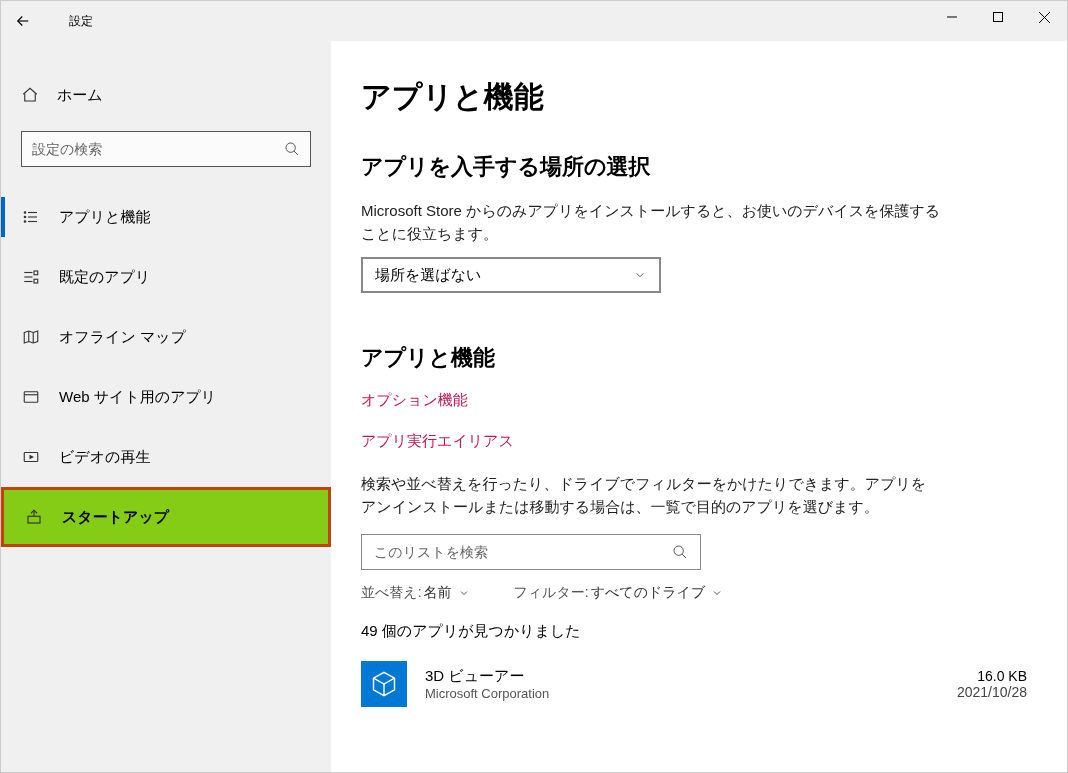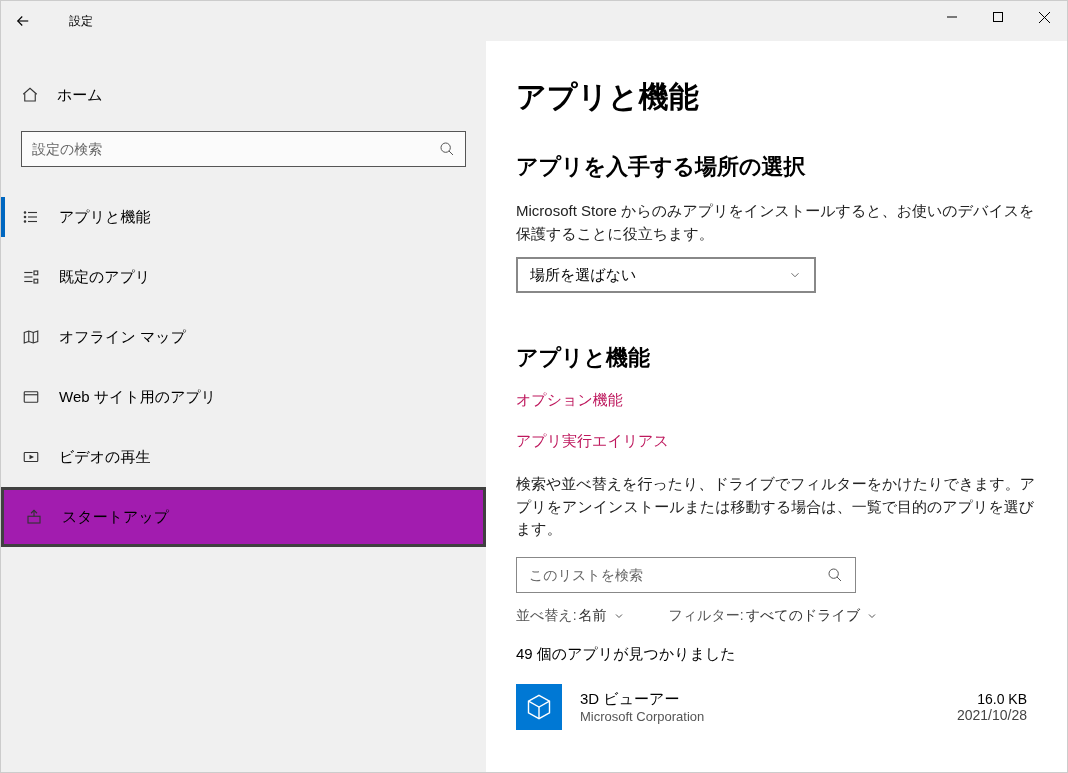--- a/index.html
+++ b/index.html
@@ -3,33 +3,33 @@
 <meta charset="utf-8">
 <style>
 * { box-sizing: border-box; margin: 0; padding: 0; font-family: "Yu Gothic UI", "Segoe UI", Meiryo, sans-serif; }
 body { width: 1068px; height: 773px; background: #fff; overflow: hidden; position: relative; border: 1px solid #ccc; }
 .titlebar { height: 40px; display: flex; align-items: center; background: #f0f0f0; position: relative; }
 .back-btn { width: 44px; height: 40px; display: flex; align-items: center; justify-content: center; cursor: pointer; }
 .title { font-size: 12px; margin-left: 24px; }
 .win-controls { position: absolute; right: 0; top: 0; display: flex; }
 .win-btn { width: 46px; height: 32px; display: flex; align-items: center; justify-content: center; cursor: pointer; }
 .container { display: flex; height: calc(100% - 40px); }
-.sidebar { width: 485px; background: #f0f0f0; padding-top: 30px; flex-shrink: 0; }
+.sidebar { width: 330px; background: #f0f0f0; padding-top: 30px; flex-shrink: 0; }
 .home-row { display: flex; align-items: center; height: 48px; padding-left: 20px; cursor: pointer; margin-bottom: 12px;}
 .home-row svg { flex-shrink: 0; }
 .home-label { margin-left: 18px; font-size: 15px; }
 .search-wrap { margin: 0 20px 20px 20px; height: 36px; border: 1px solid #555; background: #fbfbfb; display: flex; align-items: center; padding: 0 10px; }
 .search-input { border: none; background: transparent; flex: 1; font-size: 14px; outline: none; color: #333; }
 .search-input::placeholder { color: #666; }
 .section-label { font-size: 13px; font-weight: 600; padding-left: 20px; margin-bottom: 20px; }
 .nav-item { height: 60px; display: flex; align-items: center; padding-left: 20px; cursor: pointer; position: relative; }
 .nav-item.active::before { content: ""; position: absolute; left: 0; top: 10px; bottom: 10px; width: 4px; background: #0067c0; }
 .nav-item .icon { width: 20px; height: 20px; display: flex; align-items: center; justify-content: center; flex-shrink: 0;}
 .nav-label { margin-left: 18px; font-size: 15px; }
-.nav-item.highlight { border: 3px solid #404040; background: #a21caf; }
+.nav-item.highlight { border: 3px solid #c2410c; background: #84cc16; font-weight: bold; }
 .main { flex: 1; padding: 36px 30px 0 30px; overflow: hidden; position:relative;}
 h1 { font-size: 30px; font-weight: 600; margin-bottom: 34px; }
 h2 { font-size: 22px; font-weight: 600; margin-bottom: 18px; }
 .desc { font-size: 15px; color: #222; margin-bottom: 12px; max-width: 580px; line-height:1.5;}
 .select-box { width: 300px; height: 36px; border: 2px solid #888; display: flex; align-items: center; justify-content: space-between; padding: 0 12px; cursor: pointer; font-size: 15px; margin-bottom: 50px;}
 .link { color: #be185d; font-size: 15px; display: block; margin-bottom: 22px; cursor: pointer; }
 .search-list { width: 340px; height: 36px; border: 1px solid #888; display: flex; align-items: center; padding: 0 12px; margin-top: 16px; margin-bottom:14px;}
 .search-list input { border: none; flex: 1; outline: none; font-size: 14px; }
 .search-list input::placeholder { color: #666; }
 .sortfilter { font-size: 14px; color: #333; margin-bottom: 20px; }

